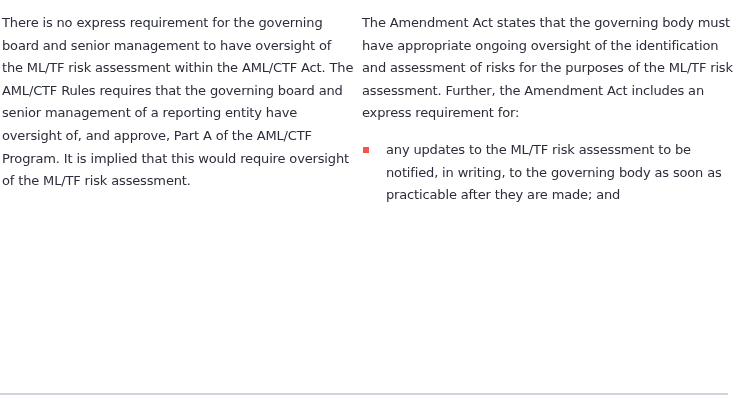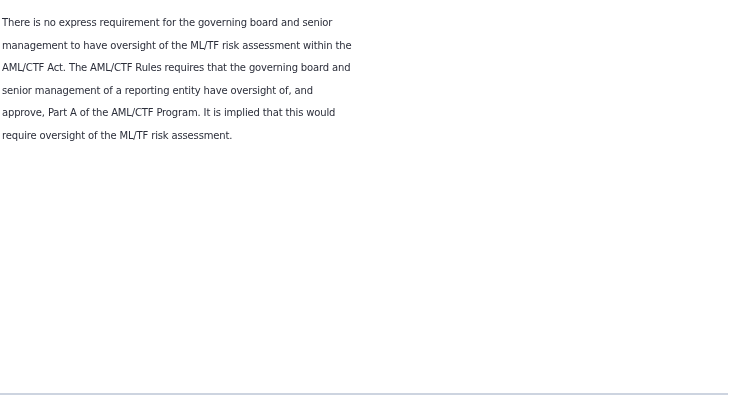--- a/index.html
+++ b/index.html
@@ -3,21 +3,21 @@
 <meta charset="utf-8">
 <style>
   html, body { margin: 0; padding: 0; background: #ffffff; }
   body {
     width: 742px; height: 403px; overflow: hidden; position: relative;
     font-family: "DejaVu Sans", "Liberation Sans", sans-serif;
     color: #2b2e3a;
   }
   .col {
     position: absolute; top: 12px;
-    font-size: 10px; line-height: 22.6px;
+    font-size: 13px; line-height: 22.6px;
     letter-spacing: -0.15px;
   }
   .col-left { left: 2px; width: 354px; }
   .col-right { left: 362px; width: 372px; }
   .col p { margin: 0; }
   ul.bullets { list-style: none; margin: 14px 0 0 0; padding: 0; }
   ul.bullets li { position: relative; padding-left: 24px; margin-bottom: 18px; }
   .bullet-mark {
     position: absolute; left: 1px; top: 8px;
     width: 6px; height: 6px; background: #f0574a;
@@ -28,17 +28,22 @@
   }
 </style>
 </head>
 <body>
 
 <div class="col col-left">
   <p>There is no express requirement for the governing board and senior management to have oversight of the ML/TF risk assessment within the AML/CTF Act. The AML/CTF Rules requires that the governing board and senior management of a reporting entity have oversight of, and approve, Part A of the AML/CTF Program. It is implied that this would require oversight of the ML/TF risk assessment.</p>
 </div>
 
 <div class="col col-right">
+  <p>The Amendment Act states that the governing body must have appropriate ongoing oversight of the identification and assessment of risks for the purposes of the ML/TF risk assessment. Further, the Amendment Act includes an express requirement for:</p>
   <ul class="bullets">
+    <li>
+      <span class="bullet-mark"></span>
+      <span>any updates to the ML/TF risk assessment to be notified, in writing, to the governing body as soon as practicable after they are made; and</span>
+    </li>
   </ul>
 </div>
 
 <div class="divider"></div>
 
 </body></html>

